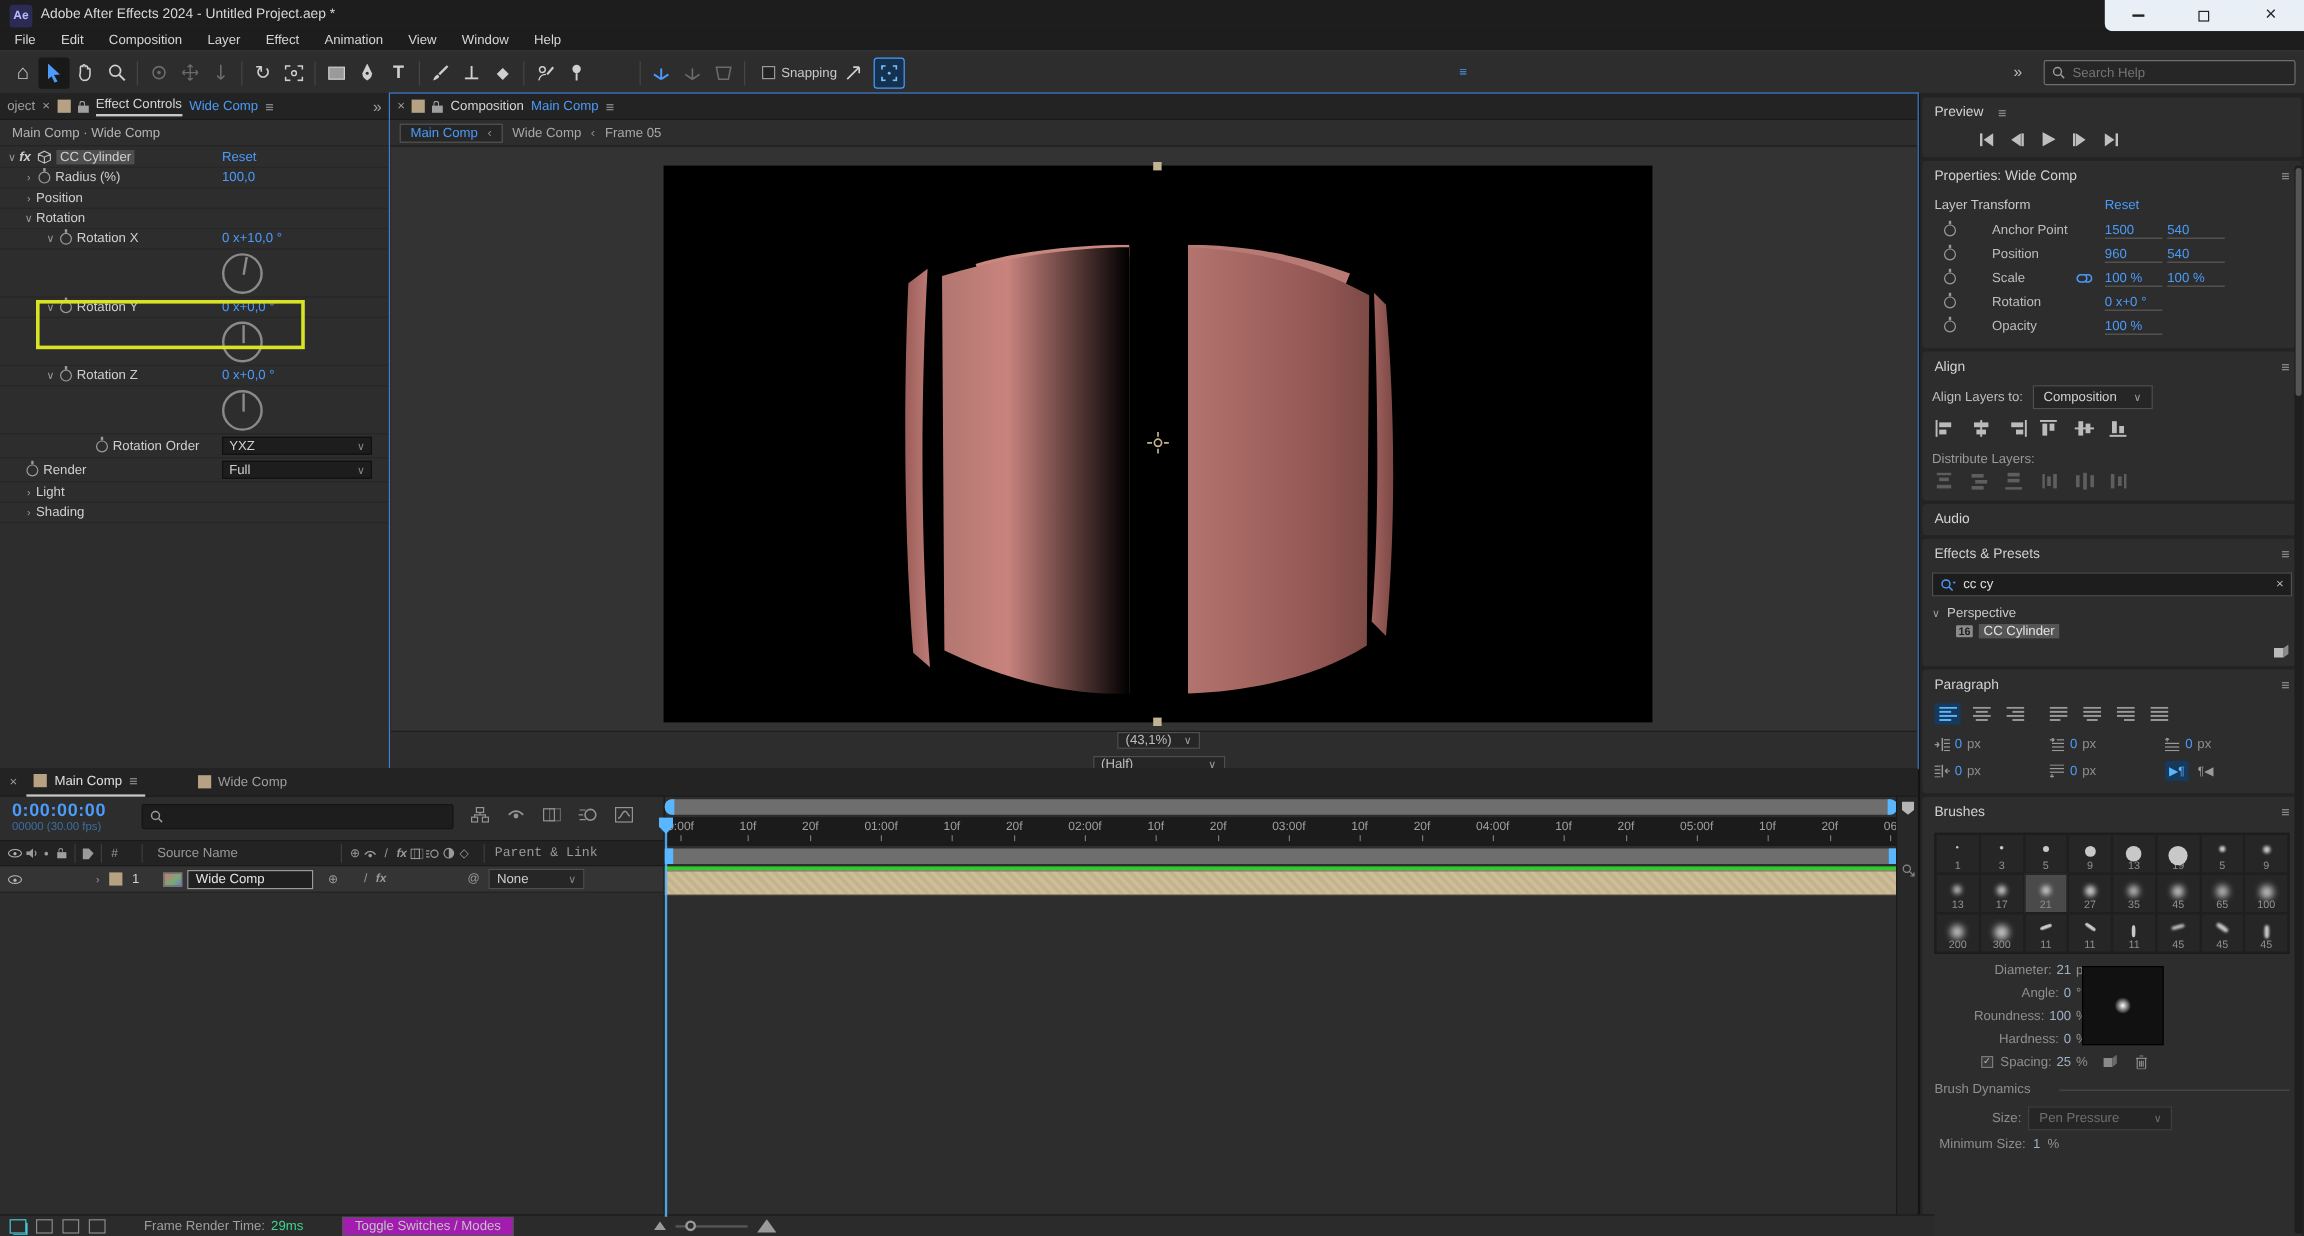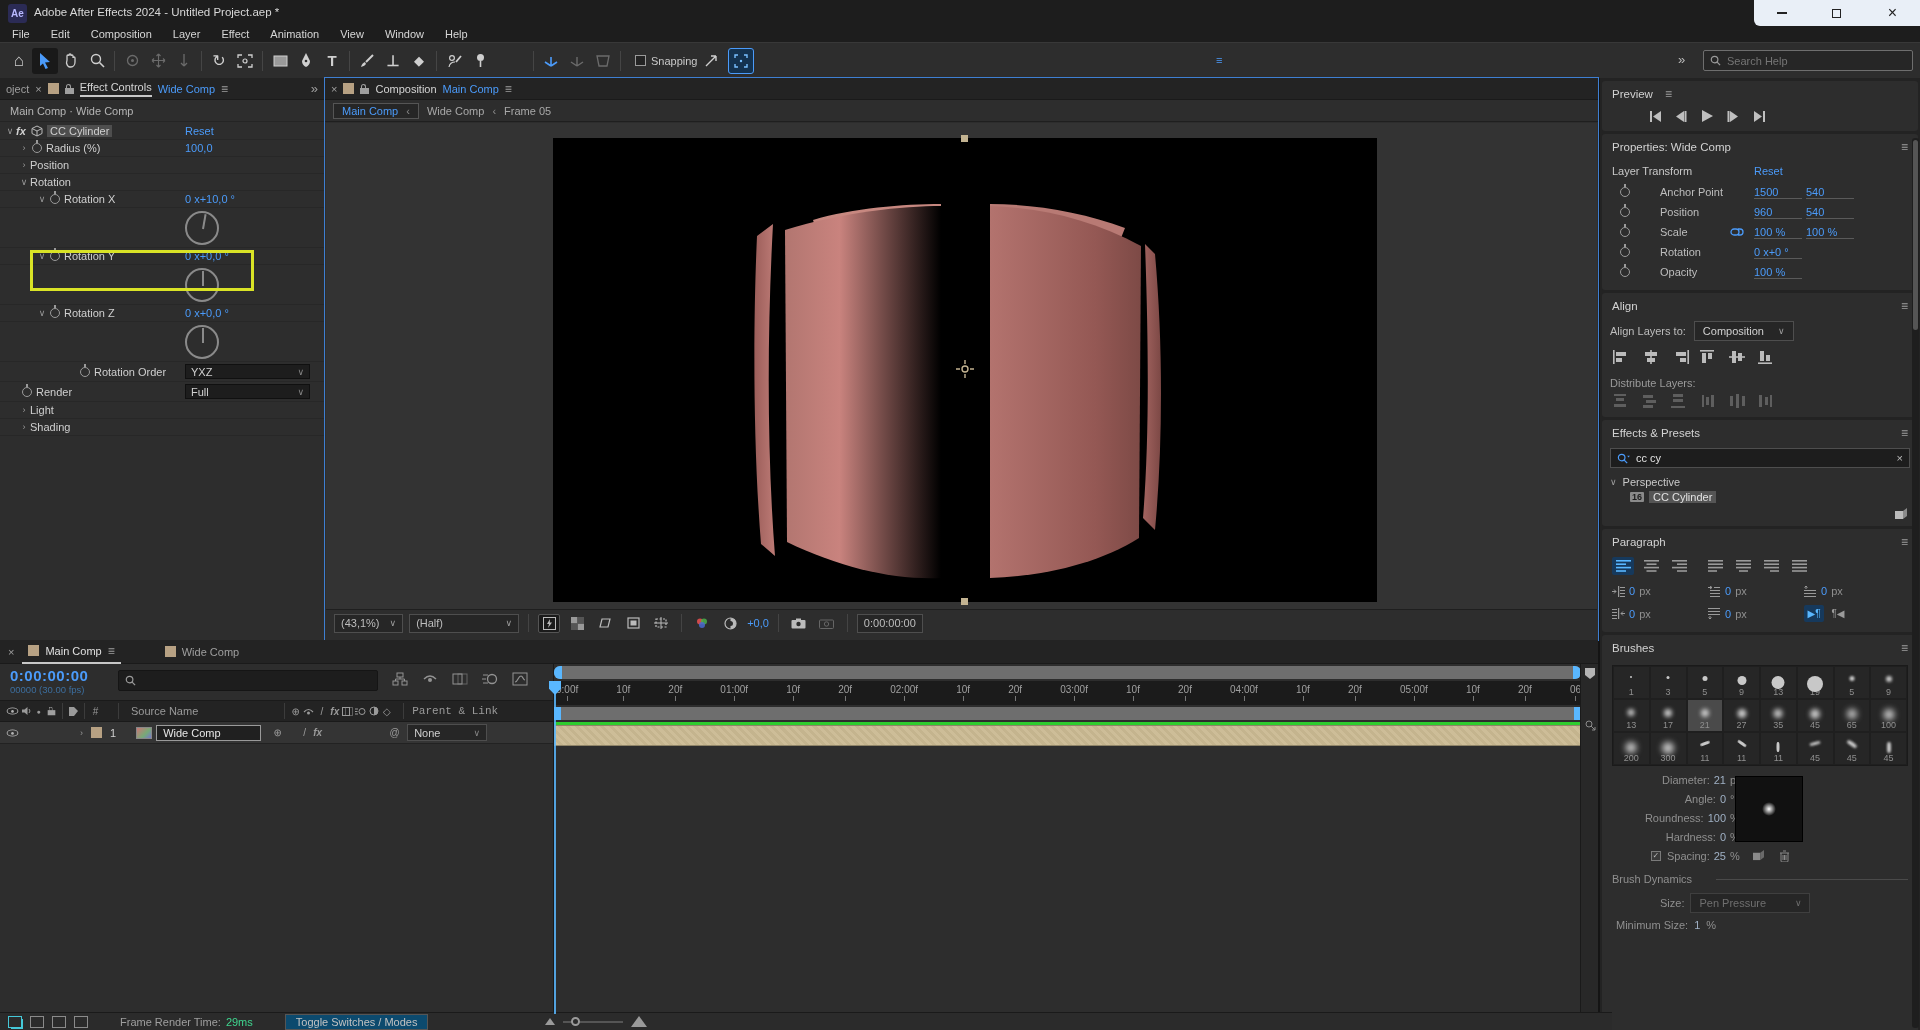--- a/index.html
+++ b/index.html
@@ -87,21 +87,21 @@
   
   .crumbbar { height:22px; background:#2d2d2d; display:flex; align-items:center; padding-left:8px; gap:8px; border-bottom:1px solid #1f1f1f; }
   .crumb-box { border:1px solid #555; background:#262626; padding:1px 8px; display:flex; gap:8px; align-items:center; }
   .crumb { color:#a8a8a8; }
   .crumb.active { color:#4b9bfa; }
   .crumb-sep { color:#8a8a8a; }
   #viewer { position:absolute; left:1px; top:45px; width:1271px; height:486px; background:#333333; overflow:hidden; }
   #canvas { position:absolute; left:227px; top:15px; width:824px; height:464px; background:#000; }
   .handle { position:absolute; width:7px; height:7px; background:#c3b391; }
   #compbar { position:absolute; left:1px; top:531px; width:1271px; height:27px; background:#2d2d2d;
-             border-top:1px solid #1f1f1f; display:flex; align-items:center; gap:6px; padding-left:8px; color:#bdbdbd; }
+             border-top:1px solid #1f1f1f; display:flex; align-items:center; gap:6px; padding-left:8px; color:#bdbdbd;flex-direction:column; }
   .cb-box { border:1px solid #4e4e4e; background:#262626; height:19px; display:flex; align-items:center; padding:0 6px; gap:10px; }
   .cb-ico { width:22px; height:19px; display:flex; align-items:center; justify-content:center; border-radius:2px; }
   .cb-ico.active { background:#1b1b1b; border:1px solid #555; }
   .vsep { width:1px; height:18px; background:#444; margin:0 3px; }
   .exposure { color:#4b9bfa; }
 
   
   .rp-section { background:#2d2d2d; border-radius:3px; margin:3px 2px 0 2px; position:relative; }
   .rp-header { height:26px; display:flex; align-items:center; padding:0 10px; color:#d2d2d2; font-size:11.5px; }
   .rp-header .menu-glyph { margin-left:auto; }
@@ -199,21 +199,21 @@
   .layerbar { position:absolute; left:0; top:61px; width:1027px; height:21px;
               background:repeating-linear-gradient(45deg,#cdbd98 0 3px,#c4b48e 3px 6px); border:1px solid #8f8468; }
   #playhead { position:absolute; left:-5px; top:17px; width:12px; height:14px; background:#59b7ff;
               clip-path:polygon(0 0,100% 0,100% 55%,50% 100%,0 55%); z-index:4; }
   #playline { position:absolute; left:0px; top:30px; width:2px; height:320px; background:rgba(89,183,255,.85); z-index:3; }
   .tl-edge { position:absolute; left:1580px; top:24px; width:18px; height:348px; background:#282828; border-left:1px solid #1a1a1a; }
   #tl-footer { position:absolute; left:0; top:372px; width:1612px; height:18px; background:#2b2b2b; border-top:1px solid #1a1a1a;
                display:flex; align-items:center; color:#9f9f9f; }
   .ft-ico { width:14px; height:12px; border:1px solid #8a8a8a; margin-right:8px; position:relative; }
   .ft-ico.cyan { border-color:#45c8d8; box-shadow:2px 2px 0 -1px #45c8d8; }
-  .toggle-btn { border:1px solid #555; background:#0c4a6e; padding:1px 10px; color:#c2c2c2; margin-left:32px; }
+  .toggle-btn { border:1px solid #555; background:#a21caf; padding:1px 10px; color:#c2c2c2; margin-left:32px; }
   .zoom-slider { position:absolute; left:545px; display:flex; align-items:center; gap:8px; }
   .mtn { width:0; height:0; border-left:5px solid transparent; border-right:5px solid transparent; border-bottom:7px solid #9a9a9a; }
   .mtn.big { border-left-width:8px; border-right-width:8px; border-bottom-width:11px; }
   .track { width:60px; height:2px; background:#555; position:relative; }
   .knob { position:absolute; left:8px; top:-4px; width:9px; height:9px; border:2px solid #9a9a9a; border-radius:50%; background:#2b2b2b; }
 
   .mini { display:inline-flex; width:13px; justify-content:center; color:#9a9a9a; font-size:10px; }
   .eye { width:14px; height:8px; border:1.5px solid #b5b5b5; border-radius:50%; position:relative; }
   .eye:after { content:""; position:absolute; left:4px; top:1.5px; width:3px; height:3px; background:#b5b5b5; border-radius:50%; }
   .thumb { width:16px; height:12px; background:linear-gradient(135deg,#c77,#7a7 60%,#77c); border:1px solid #888; }
@@ -781,20 +781,25 @@
           <rect x="14" y="3" width="3" height="10" fill="#bbb"></rect>
         </svg>
       <svg class="ai" viewBox="0 0 20 16">
           <rect x="2" y="2" width="3" height="12" fill="#bbb"></rect>
           <rect x="8" y="4" width="3" height="8" fill="#bbb"></rect>
           <rect x="13" y="2" width="2" height="12" fill="#bbb"></rect>
         </svg>
     </div>
   </div>
 
+  <div class="rp-section">
+    <div class="rp-header">
+        <span>Audio</span>
+      </div>
+  </div>
 
   <div class="rp-section">
     <div class="rp-header">
       <span>Effects &amp; Presets</span>
       <span class="menu-glyph">≡</span>
     </div>
     <div class="ep-search">
       <svg width="13" height="11" viewBox="0 0 14 12">
           <circle cx="5" cy="5" r="3.6" fill="none" stroke="#4b9bfa" stroke-width="1.3"></circle>
           <line x1="7.8" y1="7.8" x2="11" y2="11" stroke="#4b9bfa" stroke-width="1.4"></line>

